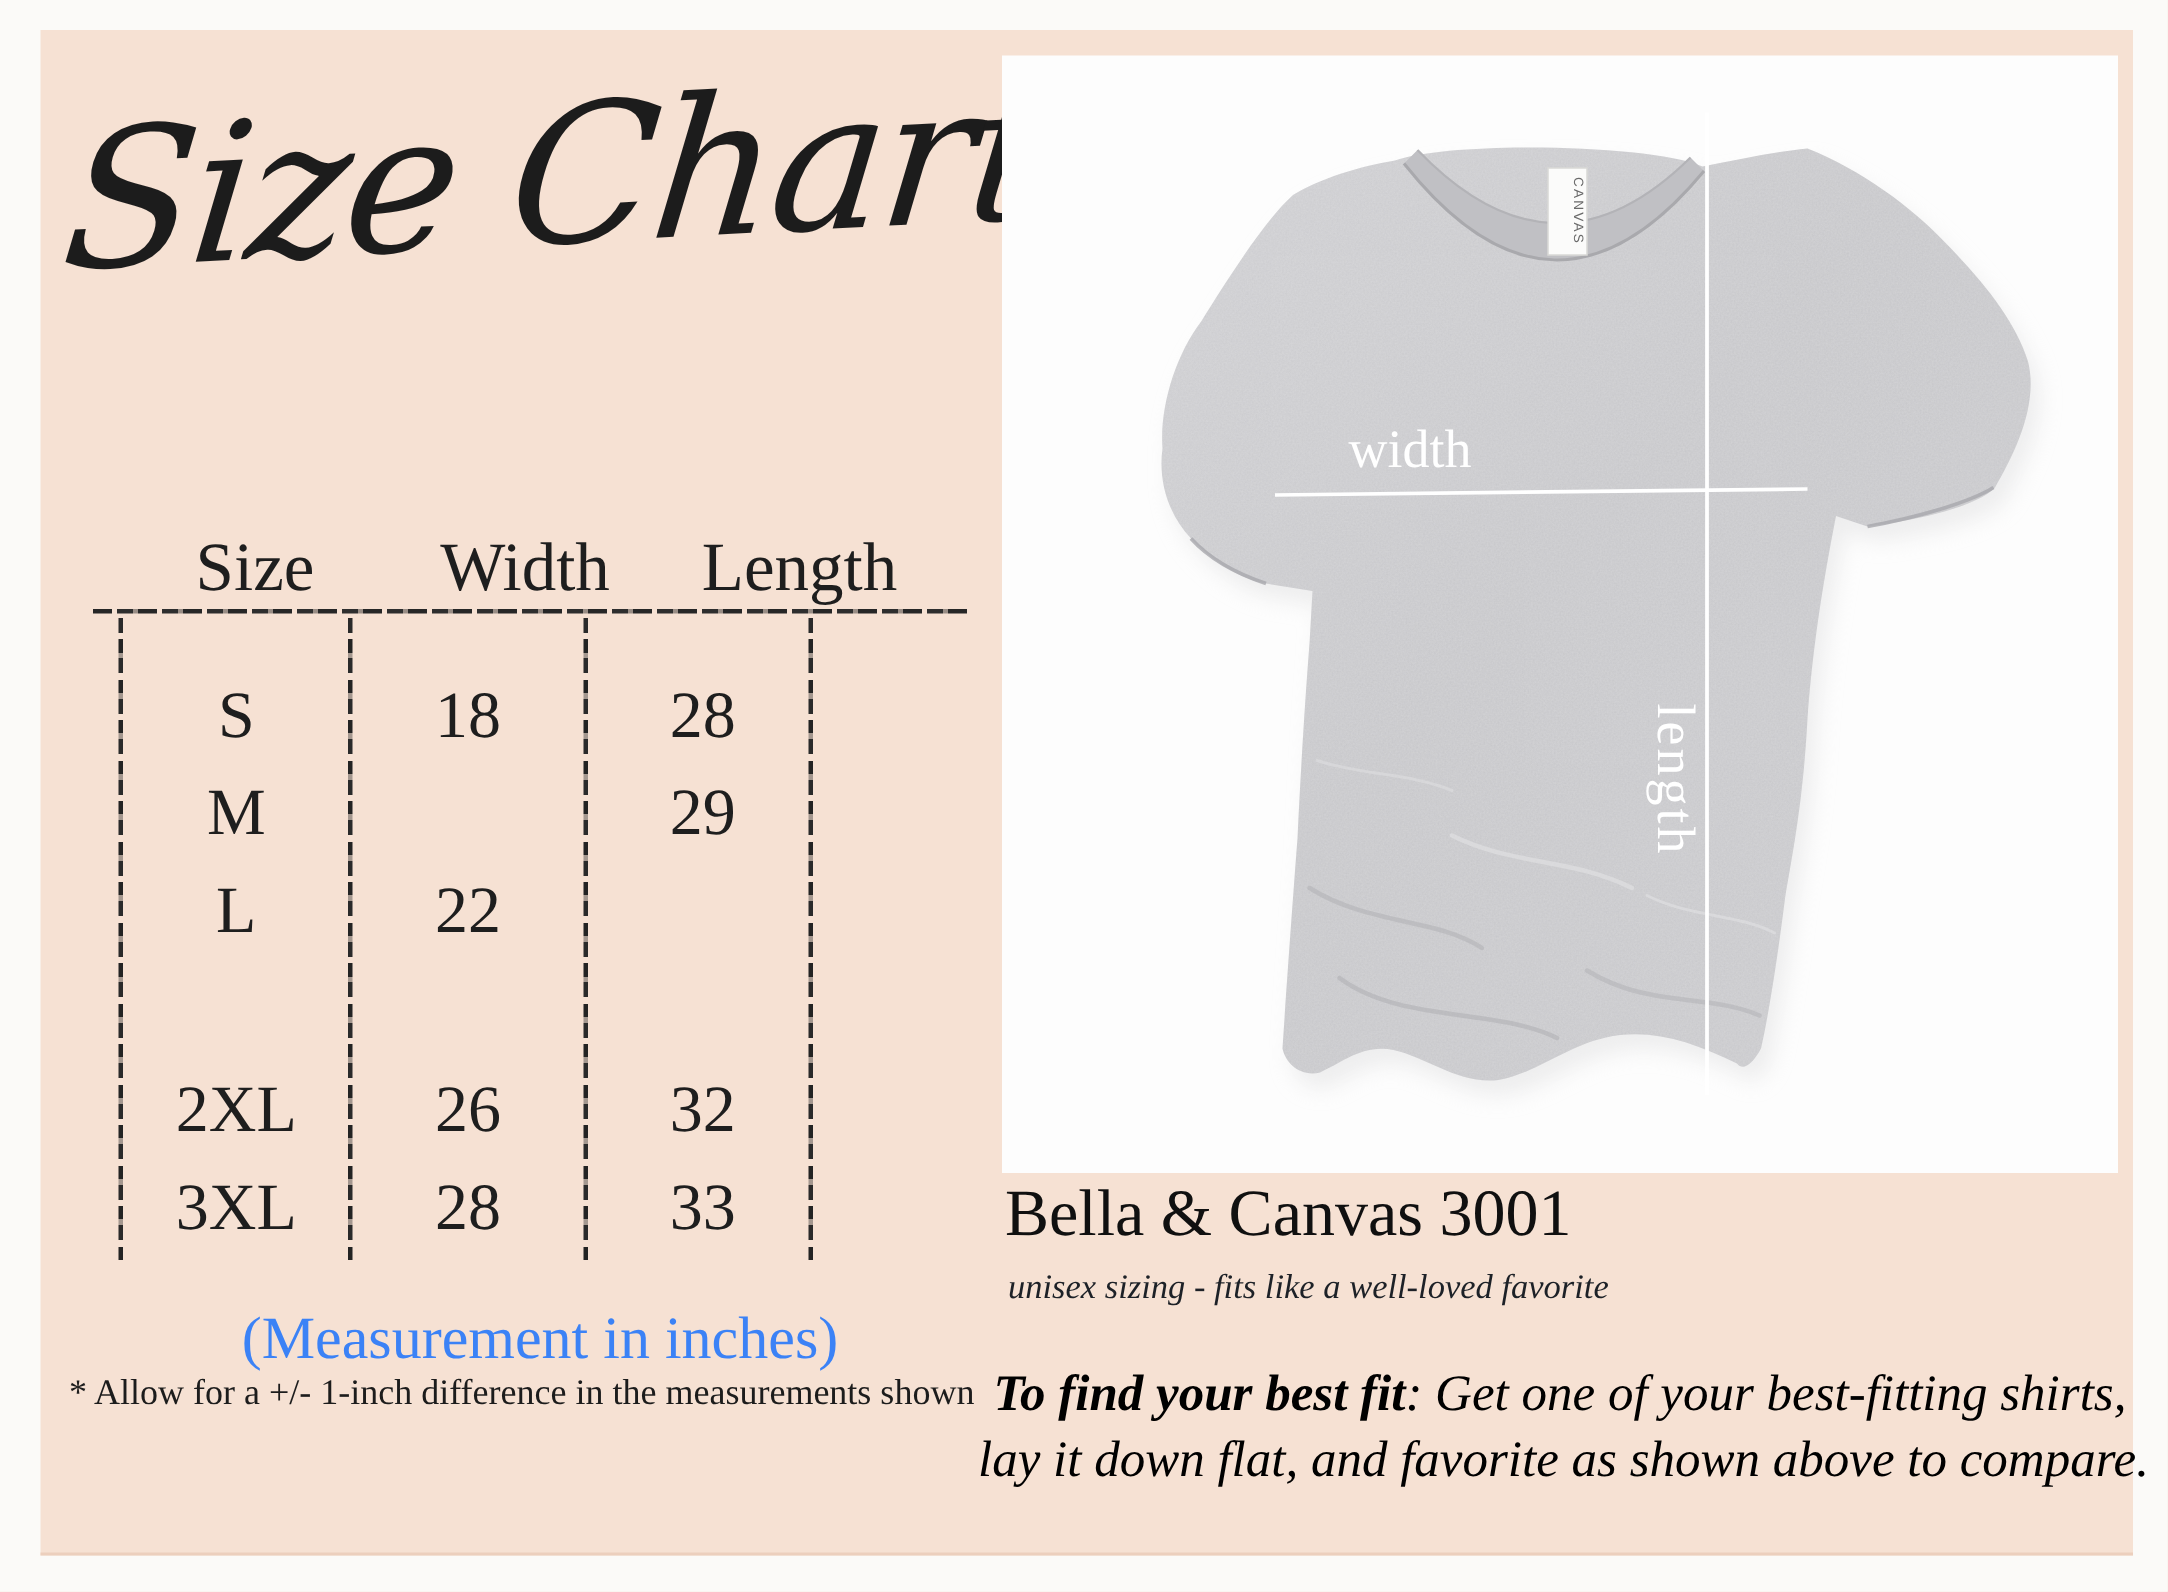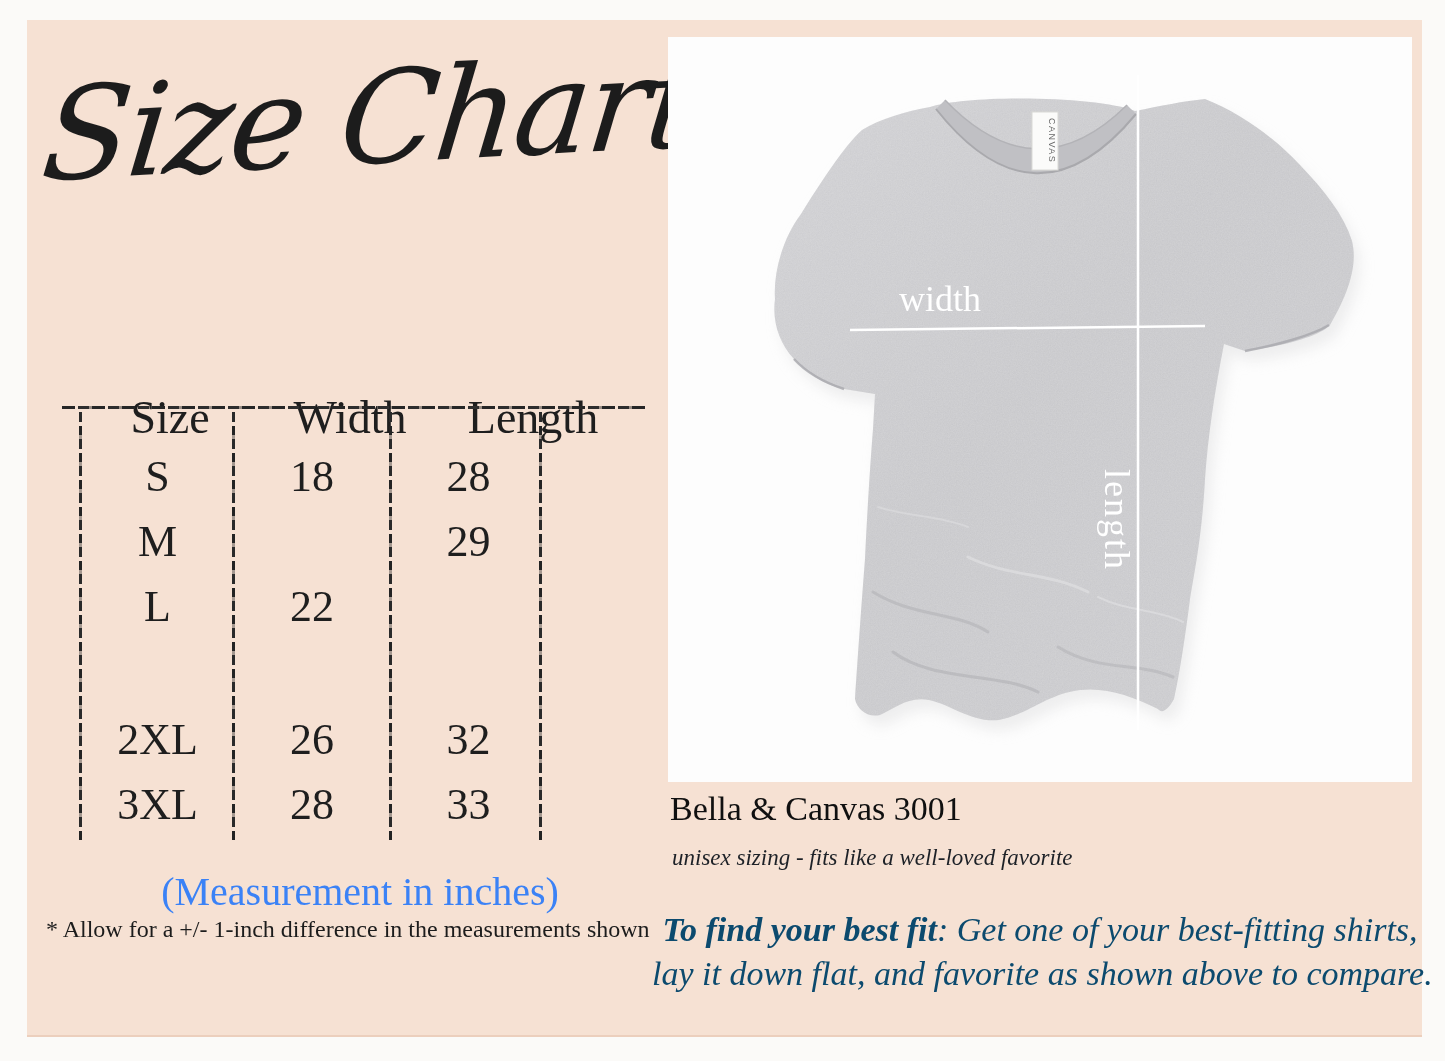--- a/index.html
+++ b/index.html
@@ -18,21 +18,21 @@
   .script-title{
     position:absolute;left:44px;top:72px;width:620px;
     font-family:"DejaVu Serif","Liberation Serif",serif;
     font-style:italic;font-weight:400;
     font-size:128px;line-height:1;color:#1c1c1c;
     letter-spacing:-3px;white-space:nowrap;
     transform:rotate(-3deg) skewX(-9deg);transform-origin:left center;
   }
   .th{
     position:absolute;top:352px;height:52px;
-    font-size:46px;line-height:52px;text-align:center;color:#1e1e1e;margin-top:40px;
+    font-size:46px;line-height:52px;text-align:center;color:#1e1e1e;
   }
   .th.size{left:100px;width:140px;}
   .th.width{left:275px;width:150px;}
   .th.length{left:450px;width:166px;}
   .hline{
     position:absolute;left:62px;top:406px;width:586px;height:3px;
     background-image:repeating-linear-gradient(90deg,
       #262626 0 13px, rgba(38,38,38,0) 13px 16px,
       #2e2e2e 16px 27px, rgba(38,38,38,.45) 27px 30px);
   }
@@ -70,29 +70,29 @@
     font-family:"Liberation Serif","DejaVu Serif",serif;
   }
   .width-label{left:192px;top:244px;width:160px;text-align:center;}
   .length-label{
     left:449px;top:483px;transform:translate(-50%,-50%) rotate(90deg);
     white-space:nowrap;letter-spacing:2px;
   }
   
   .product-name{
     position:absolute;left:670px;top:784px;width:740px;
-    font-size:34px;line-height:50px;color:#101010;white-space:nowrap;
+    font-size:44px;line-height:50px;color:#101010;white-space:nowrap;
   }
   .product-tagline{
     position:absolute;left:672px;top:838px;width:740px;
     font-size:23px;line-height:40px;font-style:italic;color:#1d2127;white-space:nowrap;
   }
   .fit-text{
     position:absolute;left:652px;top:908px;width:776px;text-align:center;
-    font-size:34px;line-height:44px;font-style:italic;color:#0c4a6e;
+    font-size:34px;line-height:44px;font-style:italic;color:#000000;
   }
   .fit-text .line{white-space:nowrap;}
   .fit-lead{font-weight:bold;}
 </style>
 </head>
 <body>
 
 <div class="stage">
 
   <div class="panel"></div>

